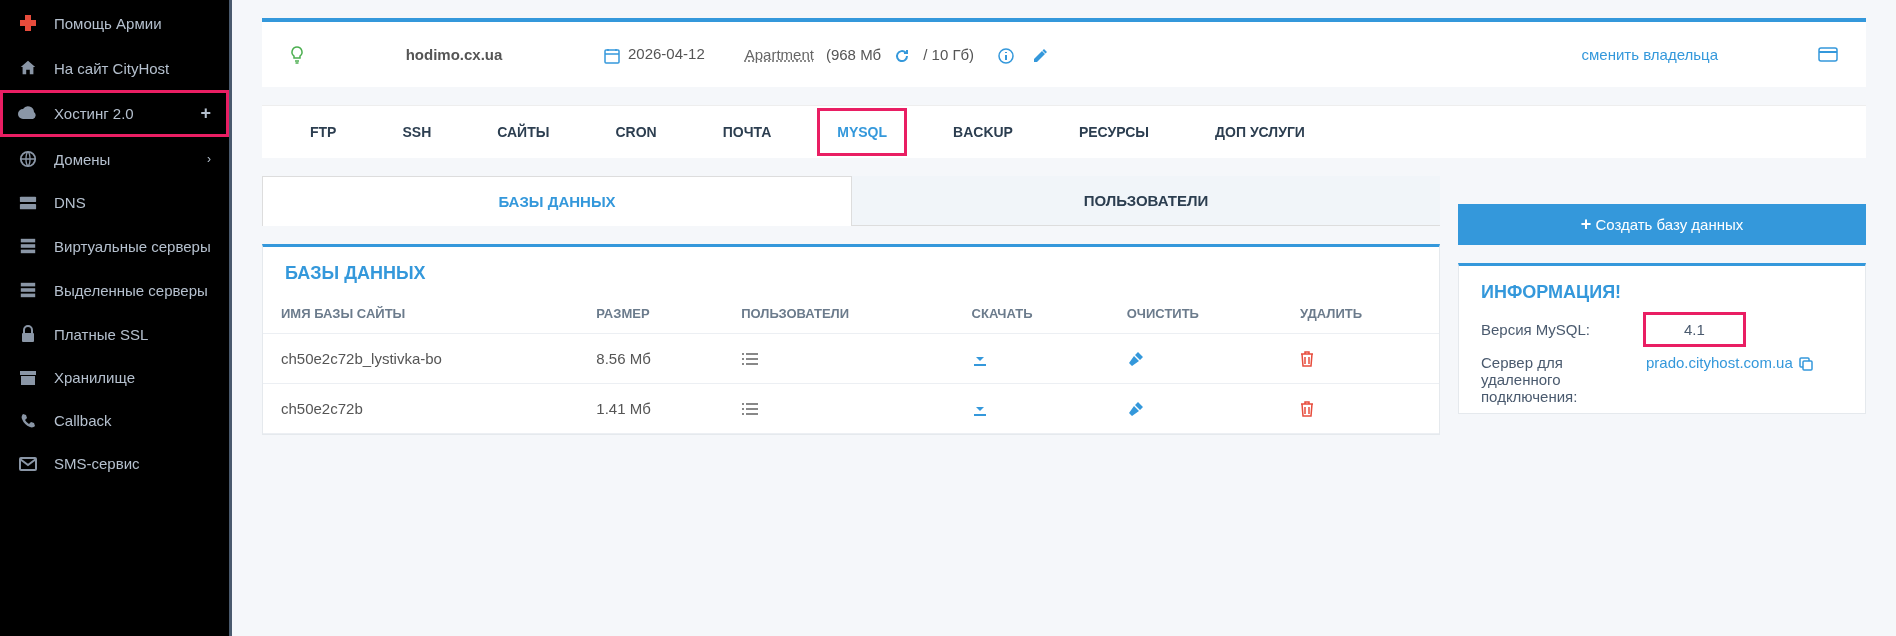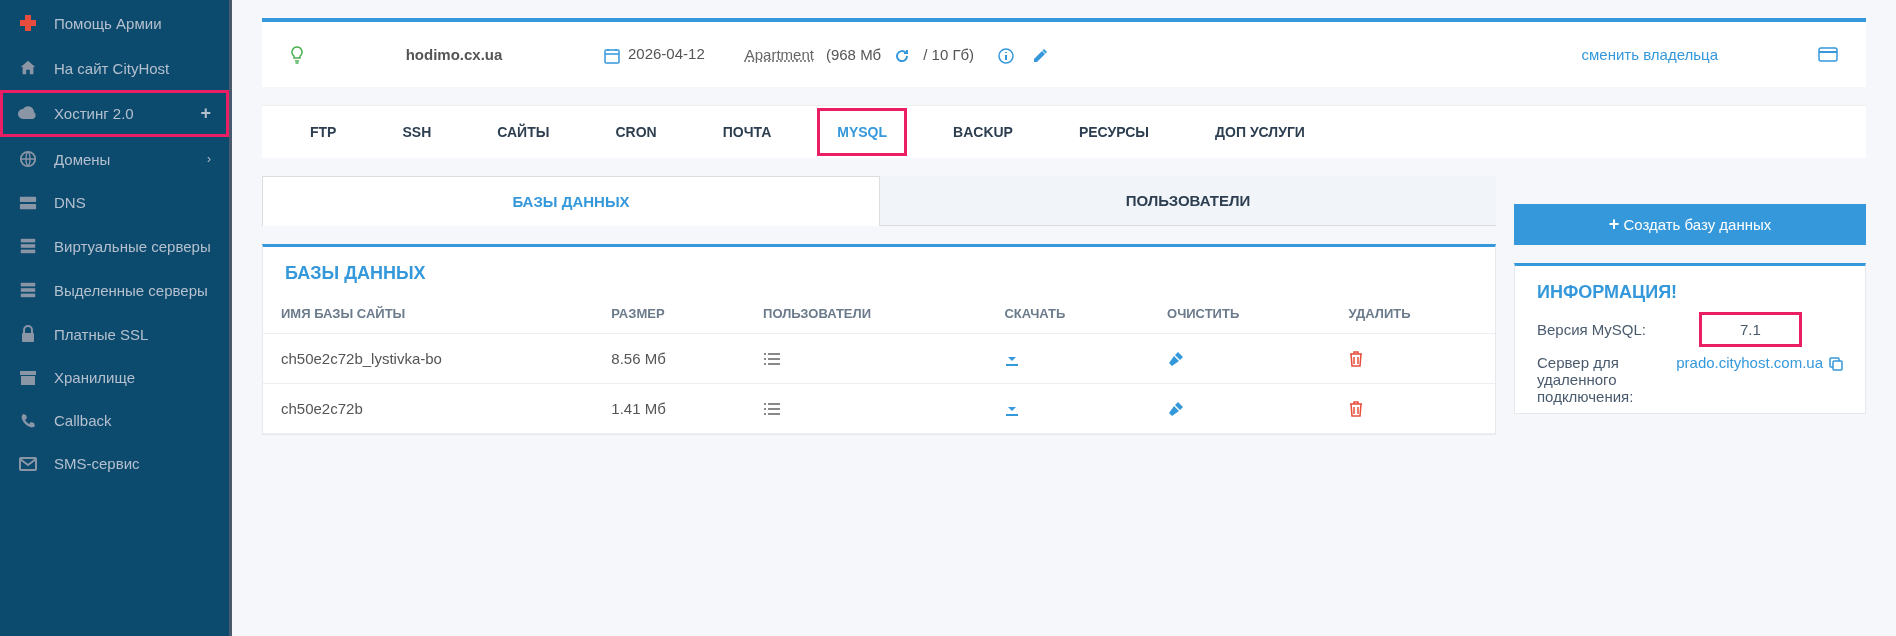--- a/index.html
+++ b/index.html
@@ -7,21 +7,21 @@
       font-family: Arial, Helvetica, sans-serif;
       background: #f5f7fa;
       font-size: 14px;
       color: #333;
     }
     .app { display: flex; height: 100vh; min-height: 636px; }
 
     
     .sidebar {
       width: 232px;
-      background: #0c4a6e;
+      background: #000000;
       color: #b5c0ce;
       flex-shrink: 0;
       border-right: 3px solid #4a5a6e;
     }
     .sidebar-item {
       display: flex;
       align-items: center;
       padding: 13px 18px;
       gap: 16px;
       cursor: pointer;
@@ -88,21 +88,21 @@
     }
     .tab-btn.active {
       color: #3498db;
       outline: 3px solid #e91e63;
       outline-offset: -5px;
     }
 
     
     .content-row { display: flex; gap: 18px; margin: 0 30px; }
     .left-col { flex: 1; }
-    .right-col { width: 352px; }
+    .right-col { width: 408px; }
 
     .subtabs {
       display: flex;
       background: #fff;
     }
     .subtab {
       flex: 1;
       text-align: center;
       padding: 16px;
       font-weight: bold;
@@ -415,21 +415,21 @@
       <div class="right-col">
         <button class="create-btn">
           <span style="font-weight:bold;font-size:18px">+</span>
           <span>Создать базу данных</span>
         </button>
 
         <div class="panel">
           <div class="panel-title">ИНФОРМАЦИЯ!</div>
           <div class="info-line">
             <span class="label">Версия MySQL:</span>
-            <span class="value"><span class="highlighted-value">7.1</span></span>
+            <span class="value"><span class="highlighted-value">4.1</span></span>
           </div>
           <div class="info-line" style="align-items:flex-start">
             <span class="label">Сервер для удаленного подключения:</span>
             <span class="value link">
               <span>prado.cityhost.com.ua</span>
               <span>
                 <svg width="14" height="14" viewBox="0 0 14 14">
                     <rect x="4" y="4" width="9" height="9" rx="1" fill="none" stroke="#3498db" stroke-width="1.5"></rect>
                     <path d="M4 10H2a1 1 0 01-1-1V2a1 1 0 011-1h7a1 1 0 011 1v2" fill="none" stroke="#3498db" stroke-width="1.5"></path>
                   </svg>

